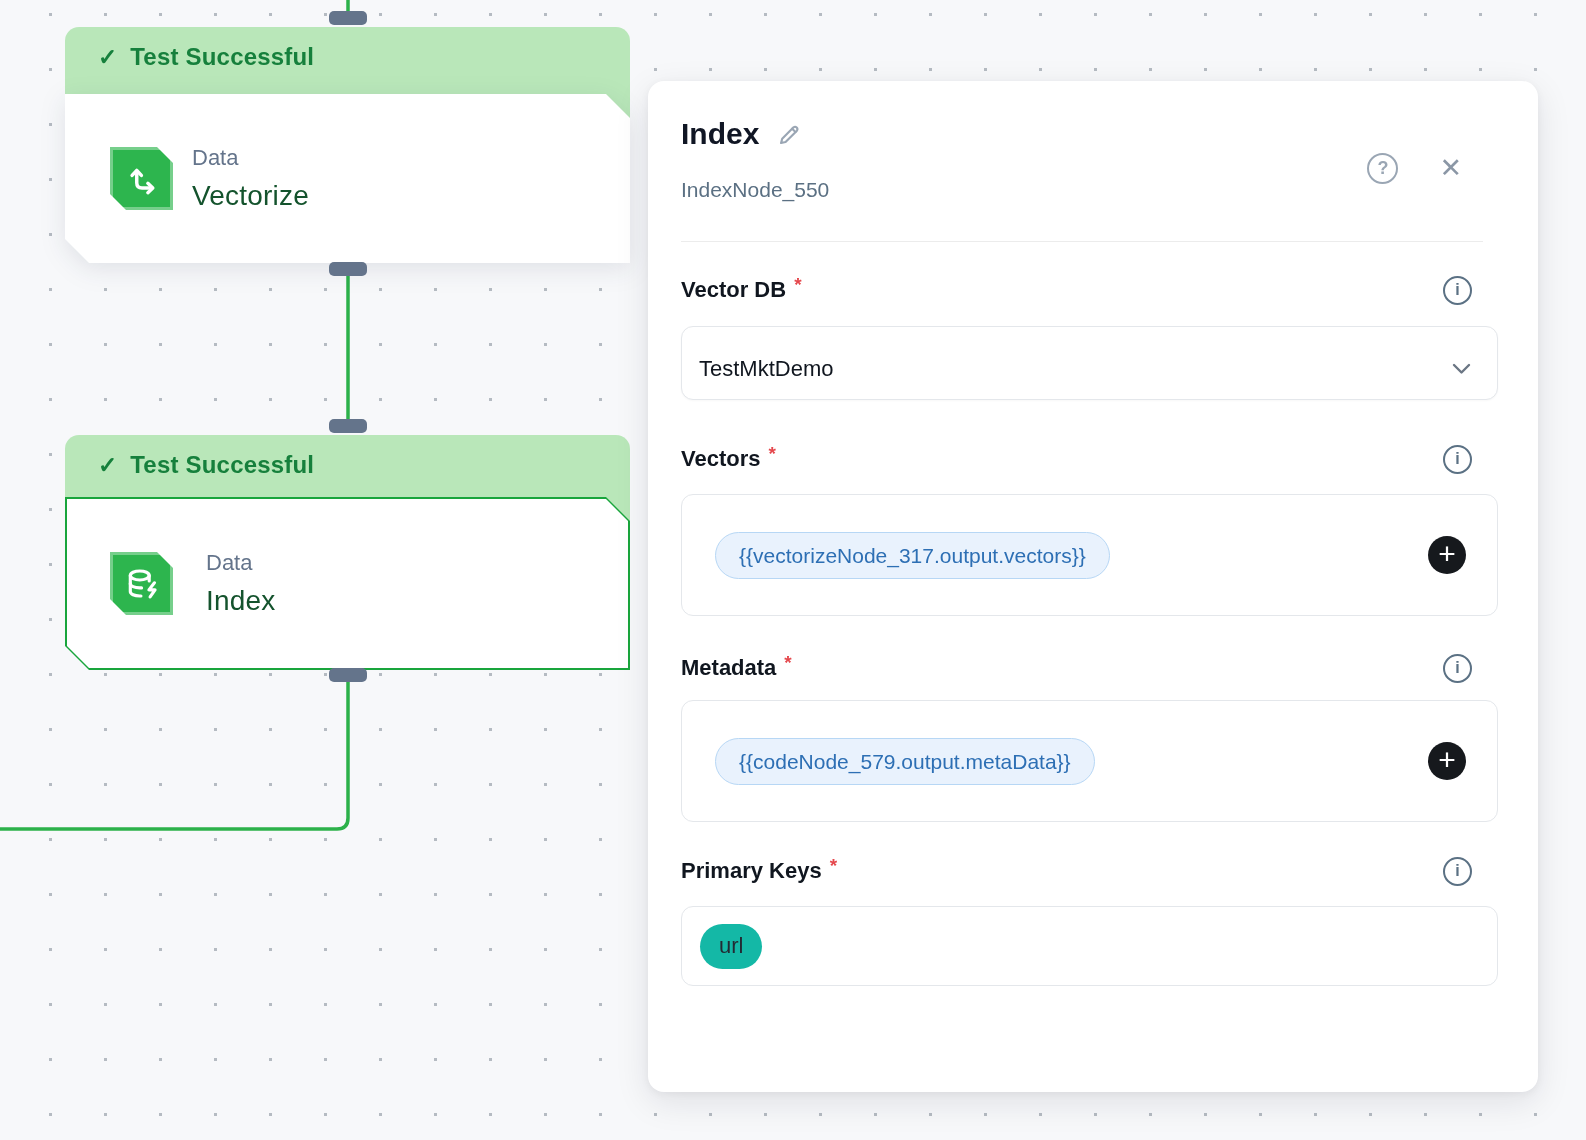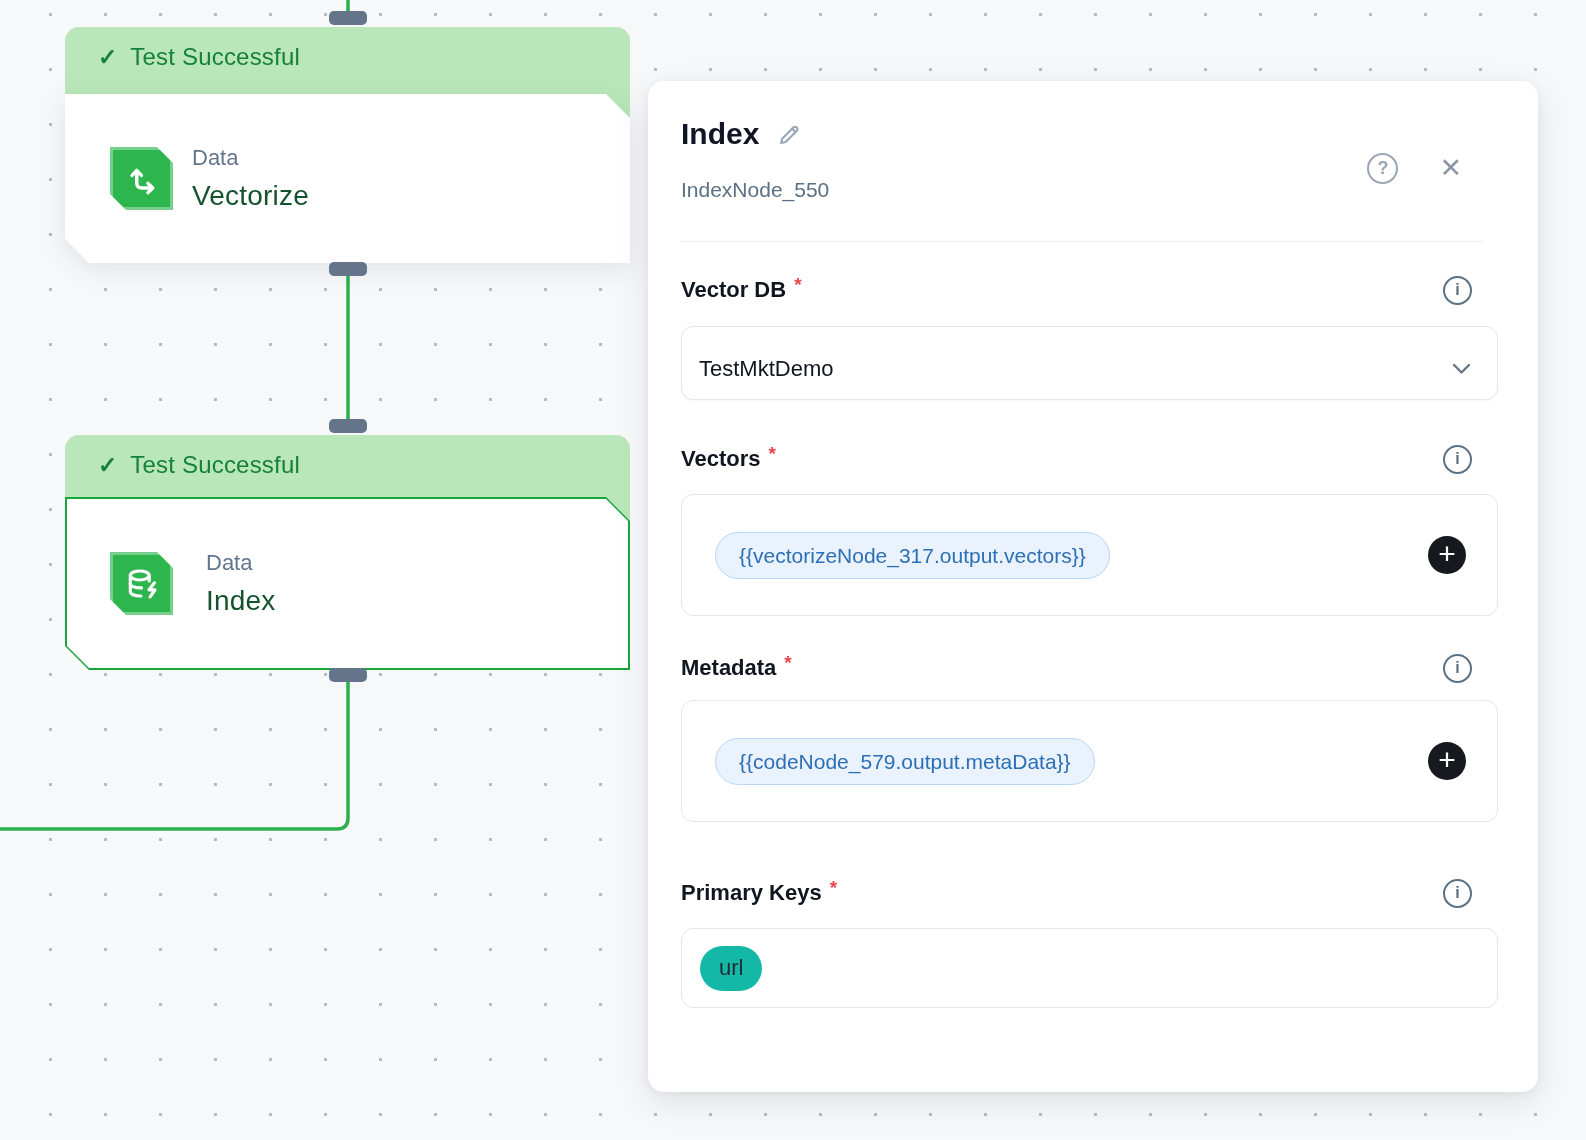--- a/index.html
+++ b/index.html
@@ -22,21 +22,21 @@
   }
 
   
   .banner {
     position:absolute; left:65px; width:565px; height:95px;
     background:#b9e7b9; border-radius:14px 14px 0 0;
     display:flex; align-items:flex-start; padding:16px 0 0 33px;
   }
   .banner-inner { display:flex; align-items:center; gap:13px; }
   .check { color:#16803c; font-size:23px; font-weight:700; line-height:1; }
-  .banner-text { color:#16803c; font-size:24px; font-weight:400; letter-spacing:.2px; }
+  .banner-text { color:#16803c; font-size:24px; font-weight:700; letter-spacing:.2px; }
 
   .card-wrap { position:absolute; left:65px; width:565px; }
   .card-wrap.shadow { filter:drop-shadow(0 6px 12px rgba(20,30,55,.10)); }
   .card {
     width:100%; height:100%; background:#ffffff;
     clip-path:polygon(0 0, calc(100% - 24px) 0, 100% 24px, 100% 100%, 24px 100%, 0 calc(100% - 24px));
     display:flex; align-items:center; padding-left:45px; gap:19px;
   }
   .card.bordered-outer {
     background:#19a53c; padding:0; display:block;
@@ -249,21 +249,21 @@
   <div class="label-row" style="margin-top:37px;">
     <span class="field-label">Metadata</span>
     <span class="req">*</span>
     <span class="info-circle">i</span>
   </div>
   <div class="chip-box mt17">
     <span class="var-chip">{{codeNode_579.output.metaData}}</span>
     <span class="plus-btn">+</span>
   </div>
 
-  <div class="label-row" style="margin-top:56px;">
+  <div class="label-row" style="margin-top:34px;">
     <span class="field-label">Primary Keys</span>
     <span class="req">*</span>
     <span class="info-circle">i</span>
   </div>
   <div class="keys-box">
     <span class="key-chip">url</span>
   </div>
 
 </div>
 

